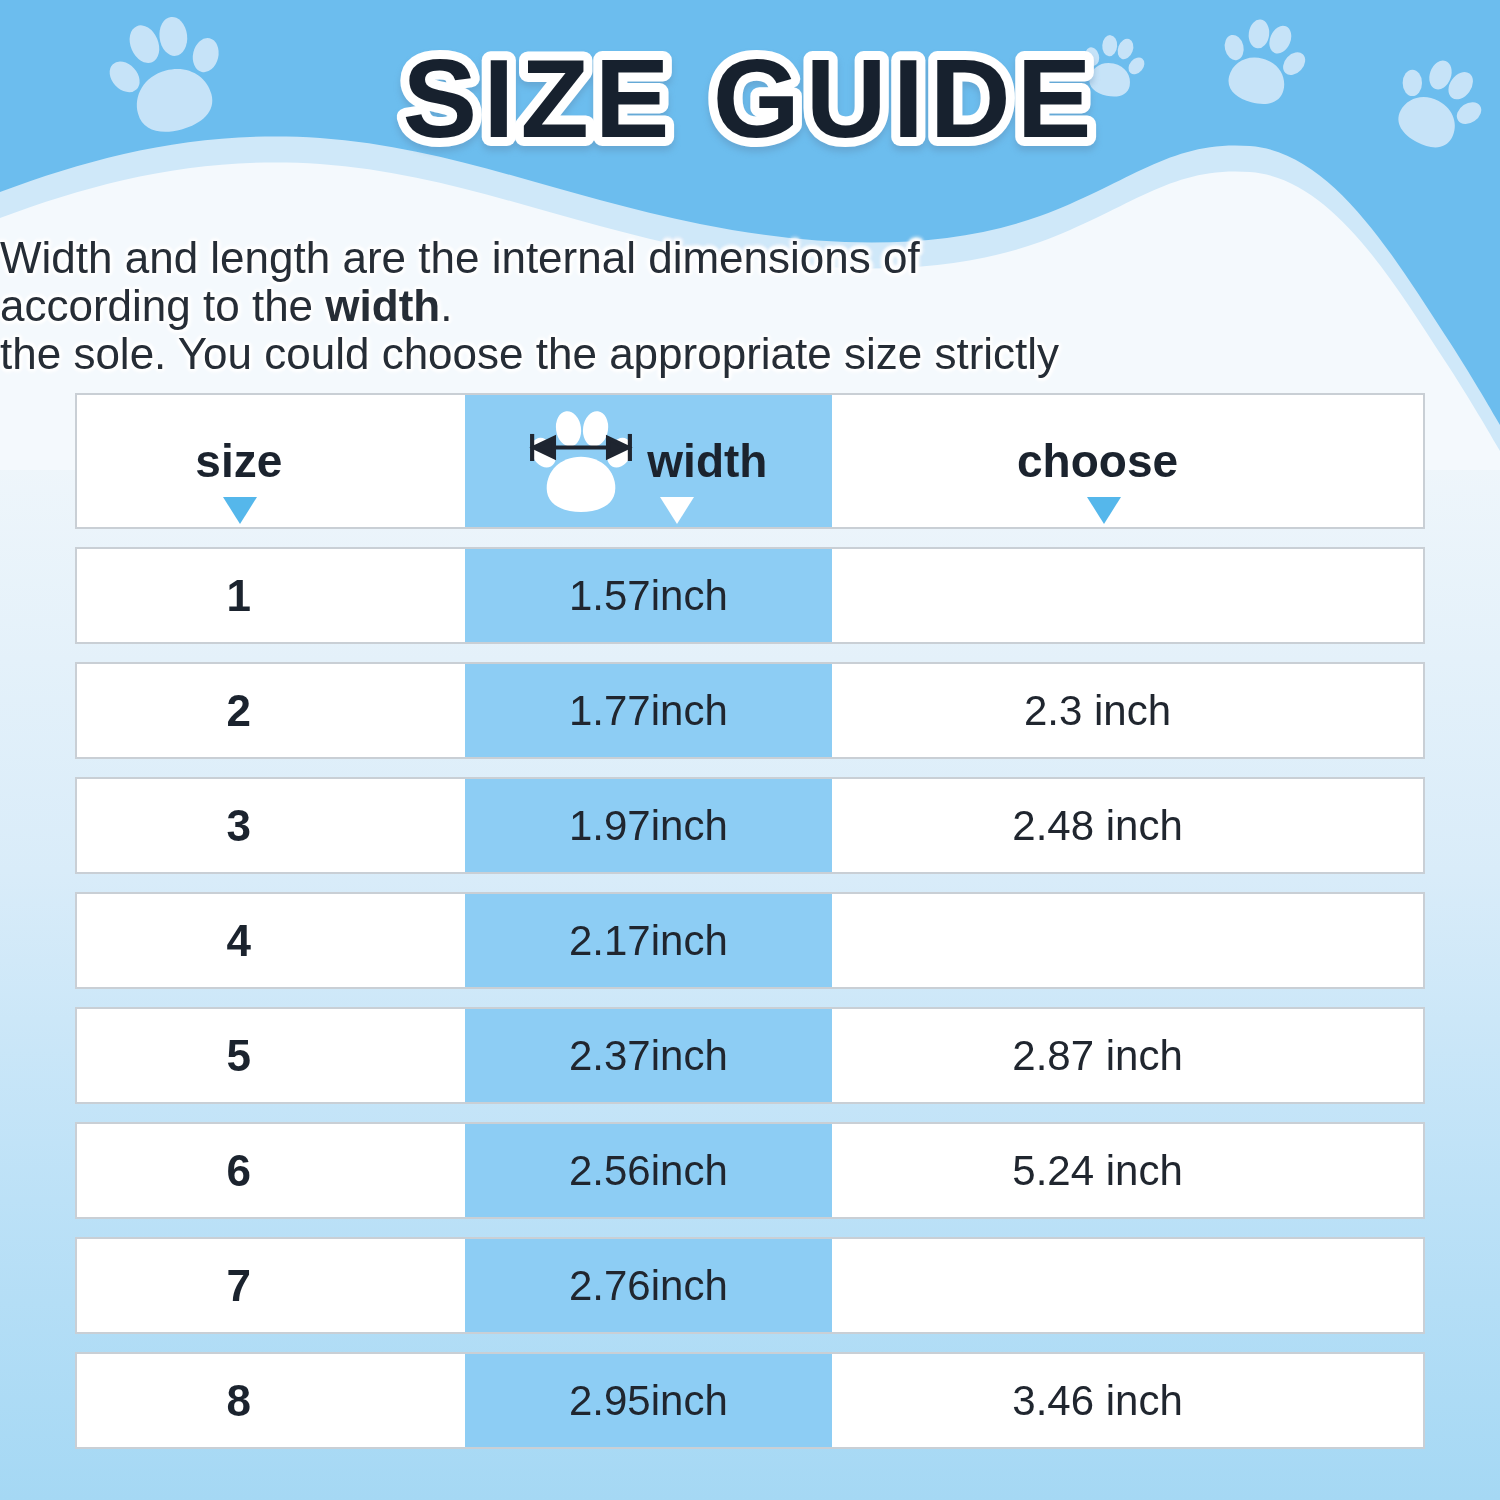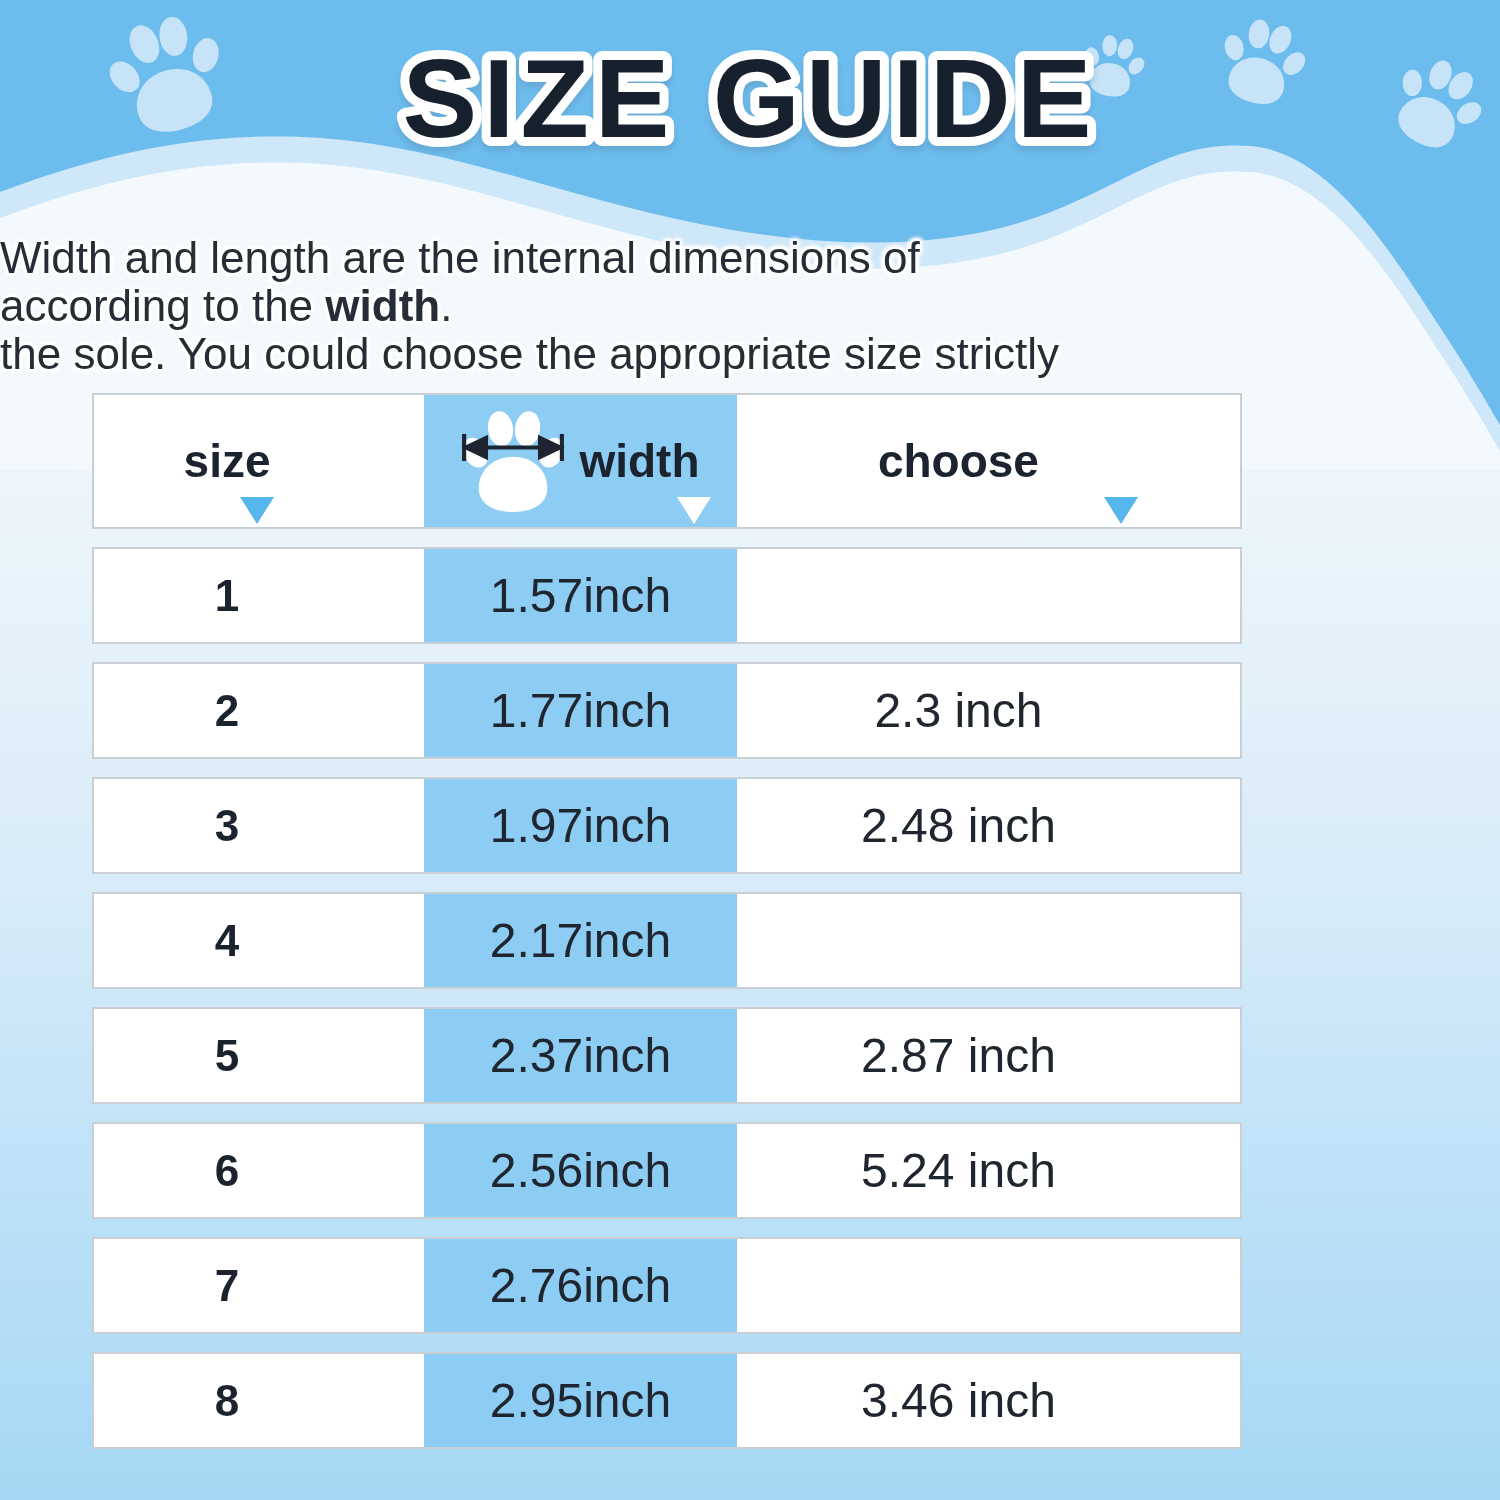--- a/index.html
+++ b/index.html
@@ -18,41 +18,41 @@
     position:absolute;top:186px;left:0;width:100%;
     font-size:44px;line-height:48px;
     color:#262D36;
     text-shadow:
       0 0 6px #fff,0 0 6px #fff,0 0 6px #fff,
       2px 2px 3px #fff,-2px 2px 3px #fff,2px -2px 3px #fff,-2px -2px 3px #fff,
       0 3px 4px #fff,0 -3px 4px #fff,3px 0 4px #fff,-3px 0 4px #fff;
     margin-top: 48px;
   }
   .desc b{font-weight:bold;}
-  .size-table{position:absolute;left:92px;top:393px;width:1150px;}
+  .size-table{position:absolute;left:75px;top:393px;width:1350px;}
   .t-row{
     position:relative;
     display:grid;
     grid-template-columns:28.8% 27.3% 43.9%;
     align-items:center;
     background:#FFFFFF;
     border:2px solid #C9CFD5;
   }
   .t-header{height:136px;}
   .t-body-row{height:97px;margin-top:18px;}
   .cell{position:relative;z-index:1;display:flex;align-items:center;justify-content:center;height:100%;}
   .cell-size .cell-text{transform:translateX(-32px);}
   .cell-length .cell-text{transform:translateX(-30px);}
   .col-blue{
     position:absolute;top:0;bottom:0;
     left:28.8%;width:27.3%;
     background:#8DCDF4;z-index:0;
   }
   .hdr-label{font-size:46px;font-weight:bold;color:#1B232E;}
-  .val{font-size:48px;color:#20262F;}
+  .val{font-size:42px;color:#20262F;}
   .size-num{font-size:44px;font-weight:bold;color:#1B232E;}
   .tri{
     position:absolute;top:102px;width:0;height:0;z-index:2;
     border-left:17px solid transparent;
     border-right:17px solid transparent;
     border-top:27px solid #55B7EB;
   }
   .tri-size{left:146px;}
   .tri-width{left:583px;border-top-color:#FFFFFF;}
   .tri-length{left:1010px;}

